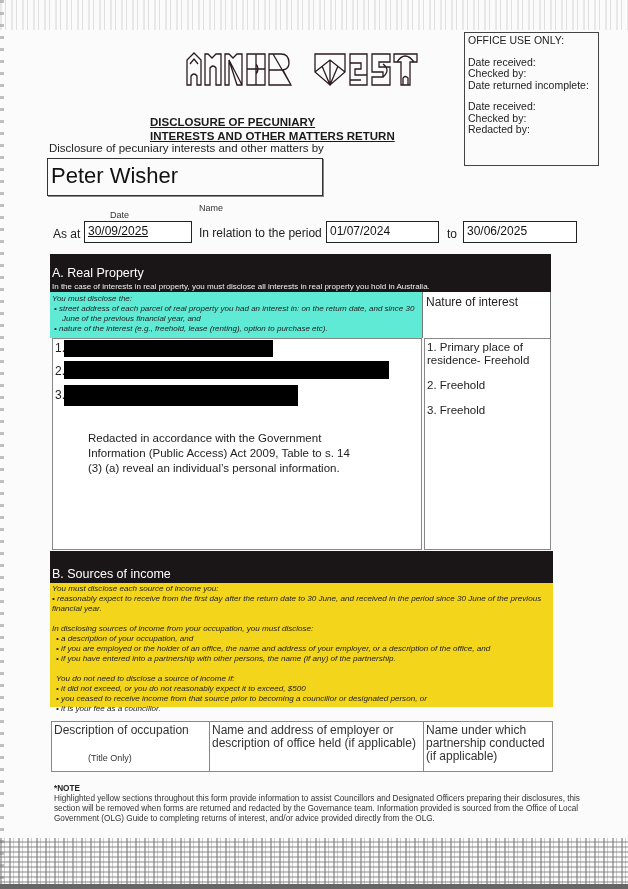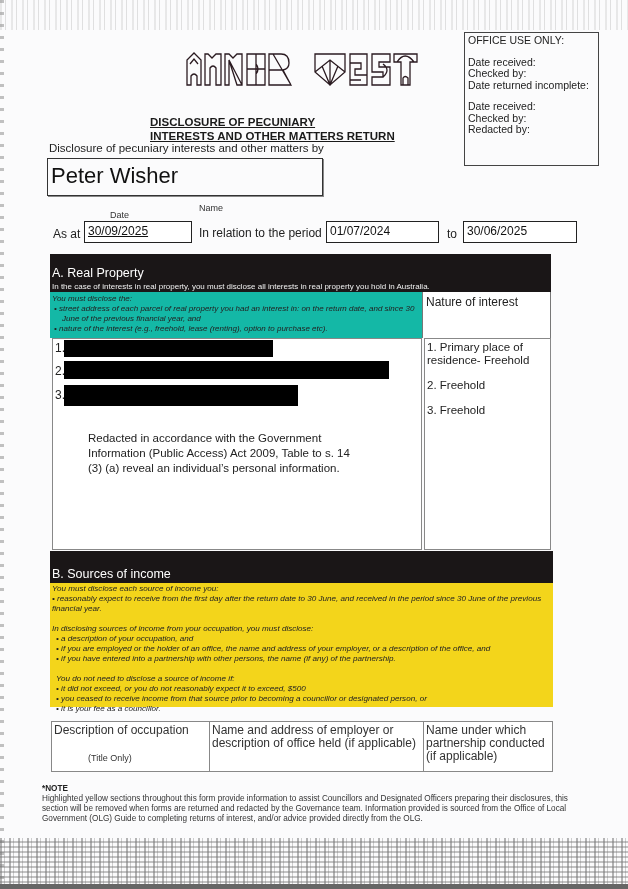--- a/index.html
+++ b/index.html
@@ -44,21 +44,21 @@
   .to { left: 447px; top: 227px; }
   .field { border: 1.5px solid #222; height: 22px; font-size: 12px; padding: 2px 3px; color: #111; background:#fff; }
   .f-date { left: 84px; top: 221px; width: 108px; text-decoration: underline; }
   .f-from { left: 326px; top: 221px; width: 113px; }
   .f-to { left: 463px; top: 221px; width: 114px; }
 
   
   .secA-head { left: 50px; top: 254px; width: 501px; height: 38px; background: #1a1617; color: #fff; }
   .secA-head .h { position: absolute; left: 2px; top: 12px; font-size: 12.5px; }
   .secA-head .sub { position: absolute; left: 2px; top: 28px; font-size: 8px; color: #f0f0f0; }
-  .secA-yellow { left: 50px; top: 292px; width: 372px; height: 46px; background: #14b8a6;
+  .secA-yellow { left: 50px; top: 292px; width: 372px; height: 46px; background: #5eead4;
     font-size: 8px; font-style: italic; line-height: 10px; padding: 2px 2px; color: #222; }
   .secA-yellow .ind { padding-left: 10px; text-indent: -8px; }
   .nature-head { left: 422px; top: 292px; width: 129px; height: 46px; background: #fff;
     border-left: 1px solid #777; border-right: 1px solid #777; font-size: 12px; padding: 3px 3px; color: #222; }
   .addr-box { left: 52px; top: 338px; width: 370px; height: 212px; border: 1.5px solid #888; background: #fff; }
   .nat-box { left: 424px; top: 338px; width: 127px; height: 212px; border: 1.5px solid #888; background: #fff;
     font-size: 11.5px; line-height: 13px; padding: 2px 2px; color: #222; }
   .nat-box .it { margin-bottom: 12px; }
   .addr-num { position: absolute; font-size: 12px; color: #222; }
   .redact { position: absolute; background: #000; }
@@ -72,21 +72,21 @@
   .secB-yellow .ind { padding-left: 4px; }
   .secB-yellow .sp { height: 10px; }
   .incomes { left: 51px; top: 721px; width: 502px; height: 51px; display: flex; border: 1px solid #888; background: #fff; }
   .incomes .col { border-right: 1px solid #888; font-size: 12px; line-height: 13px; padding: 2px 2px; color: #333; position: relative; }
   .incomes .col:last-child { border-right: none; }
   .incomes .c1 { width: 158px; }
   .incomes .c2 { width: 214px; }
   .incomes .c3 { flex: 1; }
   .title-only { position: absolute; left: 36px; top: 30px; font-size: 9px; color: #333; }
 
-  .note { left: 42px; top: 784px; width: 528px; font-size: 8.2px; line-height: 10px; color: #333; }
+  .note { left: 54px; top: 784px; width: 528px; font-size: 8.2px; line-height: 10px; color: #333; }
   .note .nh { font-weight: bold; color: #222; }
 </style>
 </head>
 <body>
 
 <div class="abs noise-top"></div>
 <div class="abs noise-left"></div>
 
 <svg class="abs logo" viewBox="0 0 258 34" fill="none" stroke="#2a1a20" stroke-width="1.3">
 

